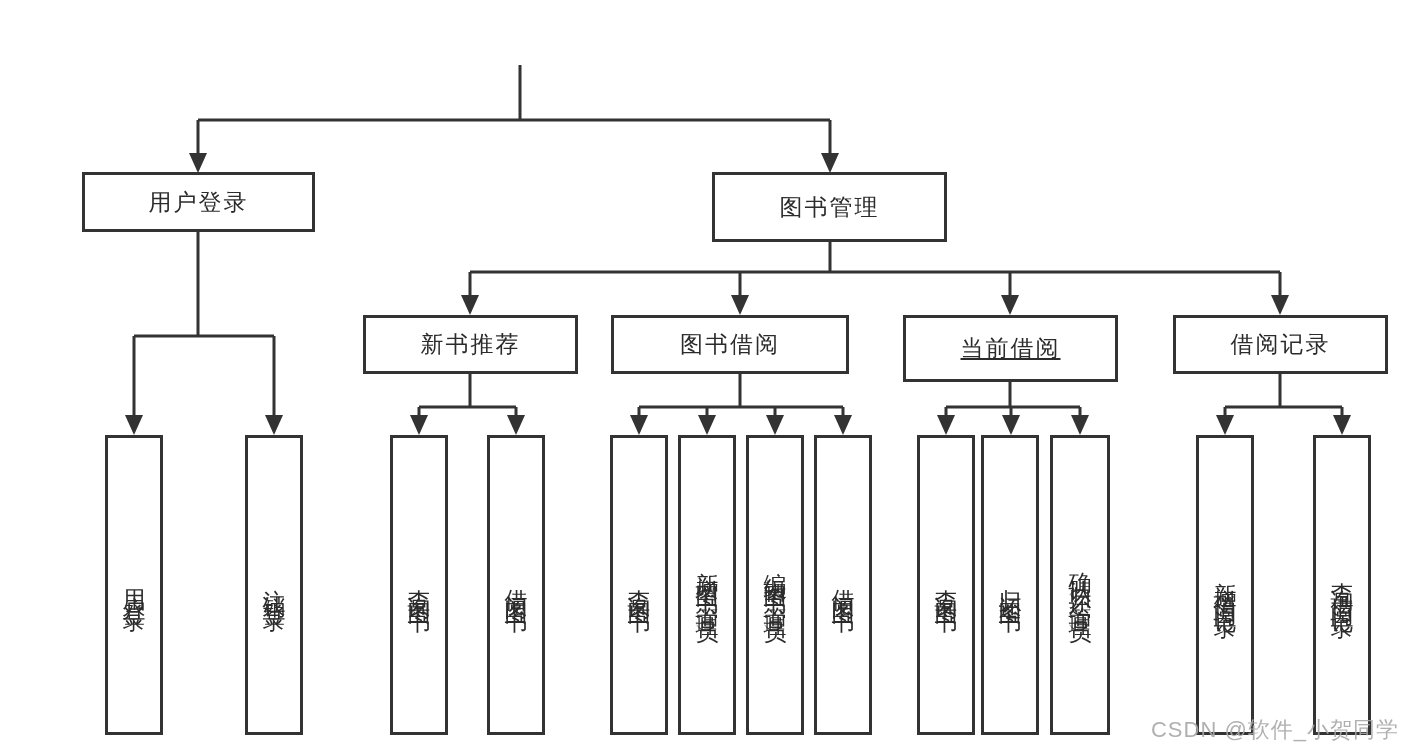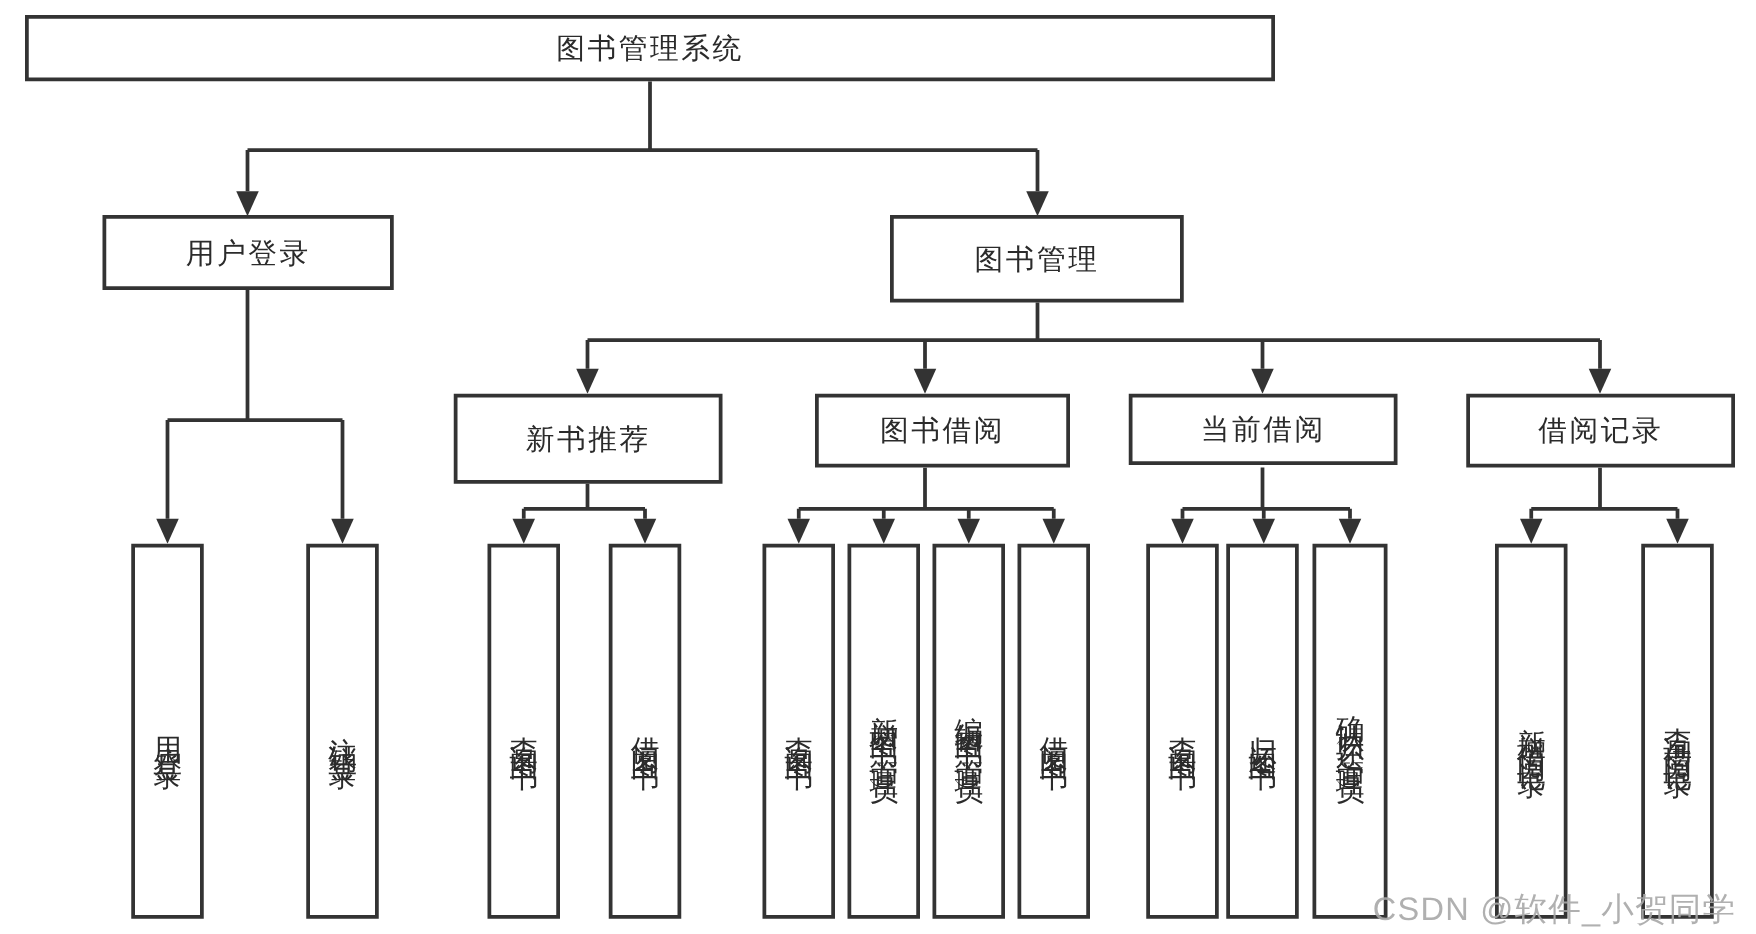--- a/index.html
+++ b/index.html
@@ -42,22 +42,22 @@
   }
   .leaf span{
     writing-mode:vertical-rl;
     text-orientation:mixed;
     letter-spacing:7px;
     line-height:1;
     white-space:nowrap;
   }
   .watermark{
     position:absolute;
-    right:16px;bottom:2px;
-    font-size:26px;
+    right:6px;bottom:2px;
+    font-size:22px;
     color:var(--wm);
     letter-spacing:1px;
     z-index:5;
     opacity:.9;
   }
 </style>
 </head>
 <body>
 
 <div class="canvas">
@@ -98,28 +98,27 @@
       <polygon points="766,415 784,415 775,435"></polygon>
       <polygon points="834,415 852,415 843,435"></polygon>
       <polygon points="937,415 955,415 946,435"></polygon>
       <polygon points="1002,415 1020,415 1011,435"></polygon>
       <polygon points="1071,415 1089,415 1080,435"></polygon>
       <polygon points="1216,415 1234,415 1225,435"></polygon>
       <polygon points="1333,415 1351,415 1342,435"></polygon>
     </g>
   </svg>
 
-  <div class="node" style="left:20px;top:12px;width:1000px;height:53px;">图书管理系统</div>
 
   <div class="node" style="left:82px;top:172px;width:233px;height:60px;">用户登录</div>
   <div class="node" style="left:712px;top:172px;width:235px;height:70px;">图书管理</div>
 
-  <div class="node" style="left:363px;top:315px;width:215px;height:72px;">新书推荐</div>
-  <div class="node" style="left:652px;top:315px;width:204px;height:59px;">图书借阅</div>
-  <div class="node" style="left:903px;top:315px;width:215px;height:57px;">当前借阅</div>
+  <div class="node" style="left:363px;top:315px;width:215px;height:59px;">新书推荐</div>
+  <div class="node" style="left:611px;top:315px;width:238px;height:59px;">图书借阅</div>
+  <div class="node" style="left:903px;top:315px;width:215px;height:67px;text-decoration:underline;">当前借阅</div>
   <div class="node" style="left:1173px;top:315px;width:215px;height:59px;text-align:right;">借阅记录</div>
 
   <div class="leaf" style="left:105px;">
       <span>用户登录</span>
     </div>
   <div class="leaf" style="left:245px;">
       <span>注销登录</span>
     </div>
   <div class="leaf" style="left:390px;">
       <span>查询图书</span>

